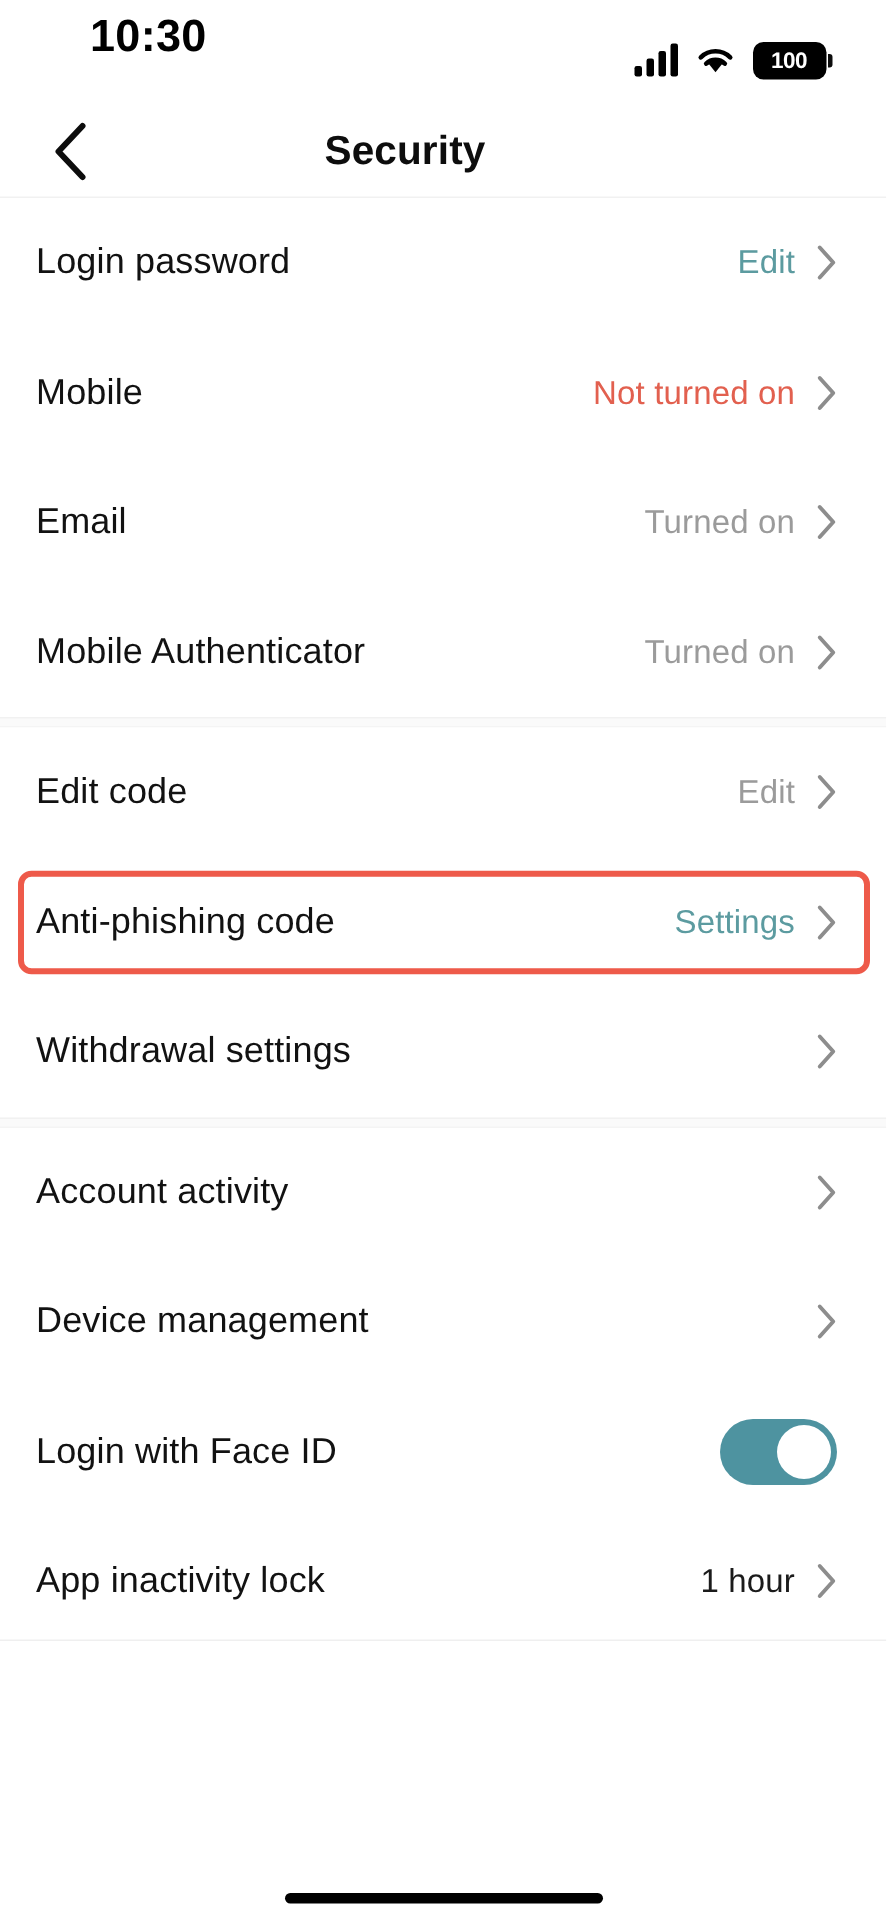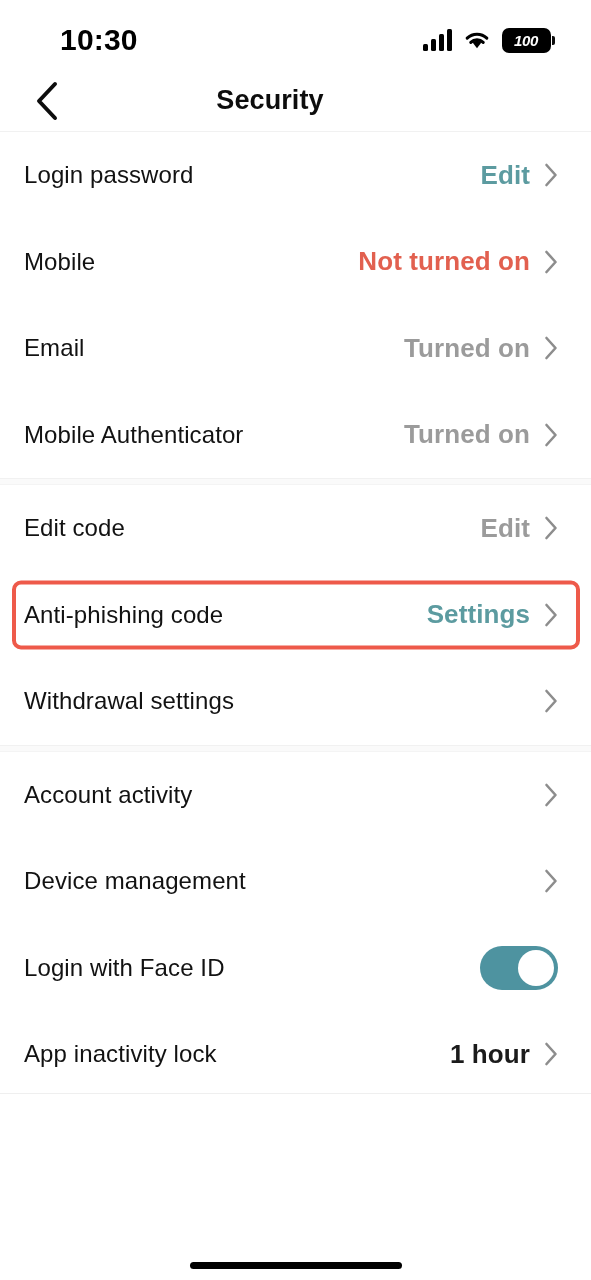--- a/index.html
+++ b/index.html
@@ -7,28 +7,28 @@
     width:591px; height:1280px;
     background:#ffffff;
     font-family:"Liberation Sans", sans-serif;
     -webkit-font-smoothing:antialiased;
   }
   .phone { position:relative; width:591px; height:1280px; background:#fff; overflow:hidden; }
 
   
   .statusbar {
     position:absolute; top:0; left:0; width:591px; height:70px;
-    display:flex; align-items:center; justify-content:space-between;
+    display:flex; justify-content:space-between;
     padding:0 36px 0 60px;
   }
   .status-time {
     font-size:30px; font-weight:700; color:#000; letter-spacing:0.2px;
     line-height:1; padding-top:10px;
   }
-  .status-right { display:flex; align-items:center; gap:11px; padding-top:10px;font-style:italic; }
+  .status-right { display:flex; align-items:center; gap:11px; padding-top:10px; }
 
   .signal { display:flex; align-items:flex-end; gap:3px; height:22px; }
   .signal i { display:block; width:5px; background:#000; border-radius:1.5px; }
   .signal i:nth-child(1){ height:7px; }
   .signal i:nth-child(2){ height:12px; }
   .signal i:nth-child(3){ height:17px; }
   .signal i:nth-child(4){ height:22px; }
 
   .wifi { width:28px; height:22px; display:block; }
 
@@ -69,21 +69,21 @@
     position:relative;
     height:86.5px;
     display:flex; align-items:center; justify-content:space-between;
     padding:0 33px 0 24px;
   }
   .row-title {
     font-size:24px; color:#121212; font-weight:400; letter-spacing:0.1px;
     white-space:nowrap;
   }
   .row-right { display:flex; align-items:center; gap:14px; }
-  .row-value { font-size:26px; font-weight:700; letter-spacing:0.1px; white-space:nowrap; }
+  .row-value { font-size:22px; font-weight:400; letter-spacing:0.1px; white-space:nowrap; }
   .v-accent { color:#5c9ba0; }
   .v-danger { color:#e2604f; }
   .v-muted  { color:#9b9b9b; }
   .v-dark   { color:#1b1b1b;margin-left:21px; }
 
   .chev { width:14px; height:24px; display:block; flex:none; }
 
   
   .toggle {
     width:78px; height:44px; border-radius:22px; position:relative;

